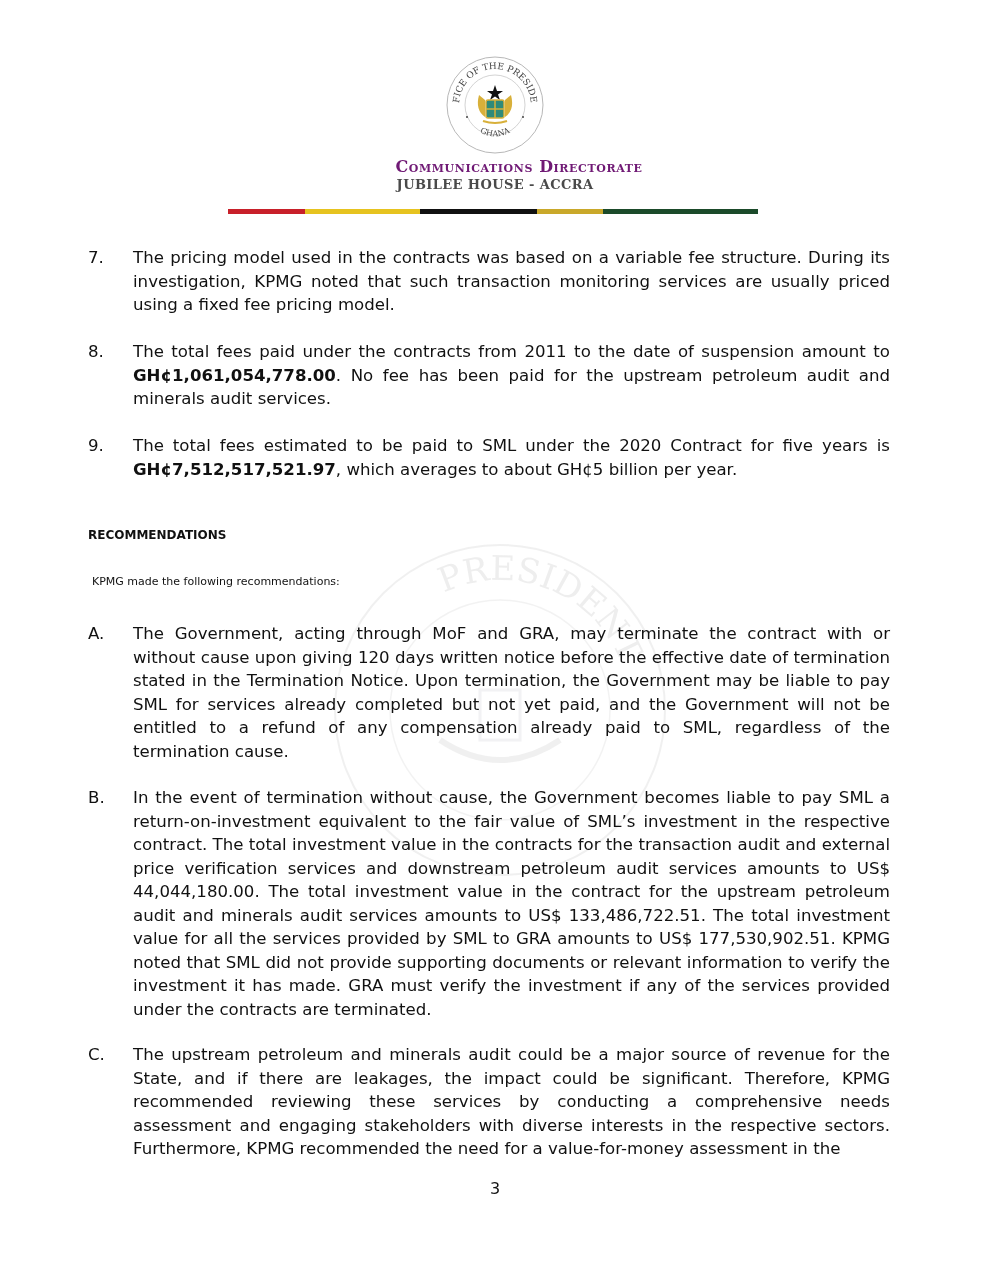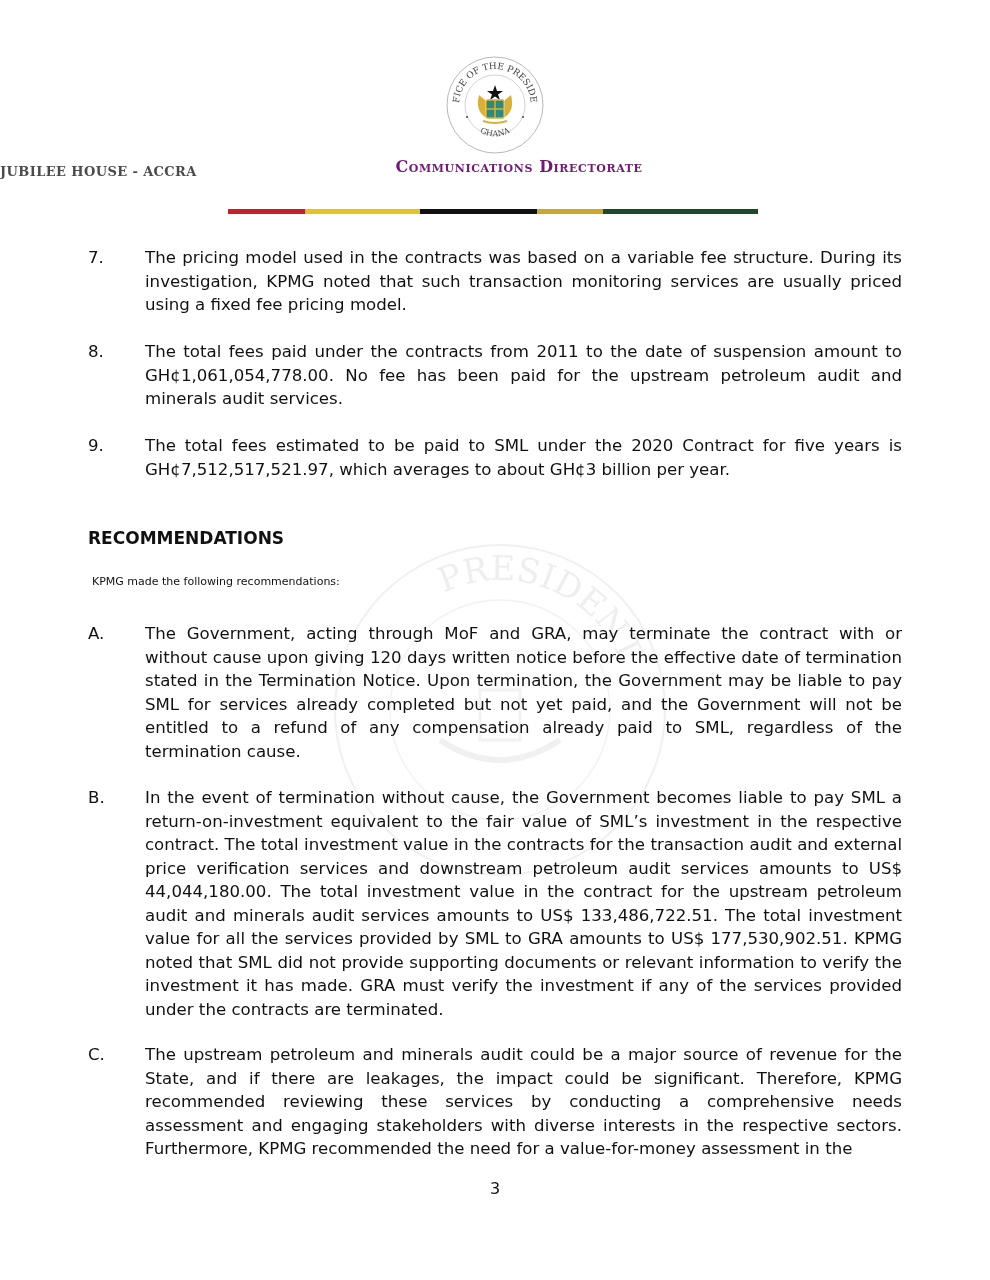--- a/index.html
+++ b/index.html
@@ -3,32 +3,32 @@
 <meta charset="utf-8">
 <style>
   html, body { margin:0; padding:0; background:#fff; }
   body { width:990px; height:1280px; position:relative; overflow:hidden;
          font-family:"DejaVu Sans", sans-serif; color:#111; }
   .header { position:absolute; left:0; top:0; width:990px; height:230px; }
   .seal { position:absolute; left:445px; top:55px; width:100px; height:100px; }
   .org-name { position:absolute; left:0; width:990px; top:157px; text-align:center;
               font-family:"DejaVu Serif", serif; font-weight:bold; color:#701a75;
               font-size:16px; letter-spacing:0.6px; font-variant:small-caps;padding-left:24px; }
-  .org-sub { position:absolute; left:0; width:990px; top:164px; text-align:left;
+  .org-sub { position:absolute; left:0; width:990px; top:177px; text-align:center;
              font-family:"DejaVu Serif", serif; font-weight:bold; color:#4a4a4a;
              font-size:13px; letter-spacing:0.4px; }
   .flag-bar { position:absolute; left:228px; top:209px; width:530px; height:5px; display:flex; }
   .flag-bar span { display:block; height:100%; }
   .watermark { position:absolute; left:330px; top:540px; width:340px; height:340px; opacity:0.12; pointer-events:none; }
   .content { position:absolute; left:88px; top:246px; width:814px; }
   .item { position:absolute; left:0; width:814px; font-size:16.6px; line-height:23.5px; }
   .item .num { position:absolute; left:0; top:0; width:50px; }
-  .item .body { position:absolute; left:57px; width:757px; text-align:justify; }
-  .item .body b { font-weight:normal;margin-top:28px; }
-  .heading { position:absolute; left:0; font-size:17px; font-weight:bold; }
+  .item .body { position:absolute; left:45px; width:757px; text-align:justify; }
+  .item .body b { font-weight:bold;margin-top:28px; }
+  .heading { position:absolute; left:0; font-size:12px; font-weight:bold; }
   .intro { position:absolute; left:4px; font-size:11px; }
   .page-num { position:absolute; left:0; width:990px; top:1179px; text-align:center; font-size:16px; }
 </style>
 </head>
 <body>
 
 <div class="header">
   <svg class="seal" viewBox="0 0 100 100">
     <defs>
       <path id="arcTop" d="M 14 50 A 36 36 0 0 1 86 50"></path>
@@ -77,21 +77,21 @@
     <div class="body">The pricing model used in the contracts was based on a variable fee structure. During its investigation, KPMG noted that such transaction monitoring services are usually priced using a fixed fee pricing model.</div>
   </div>
 
   <div class="item" style="top:94px">
     <span class="num">8.</span>
     <div class="body"><span>The total fees paid under the contracts from 2011 to the date of suspension amount to </span><b>GH¢1,061,054,778.00</b><span>. No fee has been paid for the upstream petroleum audit and minerals audit services.</span></div>
   </div>
 
   <div class="item" style="top:188px">
     <span class="num">9.</span>
-    <div class="body"><span>The total fees estimated to be paid to SML under the 2020 Contract for five years is </span><b>GH¢7,512,517,521.97</b><span>, which averages to about GH¢3 billion per year.</span></div>
+    <div class="body"><span>The total fees estimated to be paid to SML under the 2020 Contract for five years is </span><b>GH¢7,512,517,521.97</b><span>, which averages to about GH¢5 billion per year.</span></div>
   </div>
 
   <div class="heading" style="top:282px">RECOMMENDATIONS</div>
   <div class="intro" style="top:329px">KPMG made the following recommendations:</div>
 
   <div class="item" style="top:376px">
     <span class="num">A.</span>
     <div class="body">The Government, acting through MoF and GRA, may terminate the contract with or without cause upon giving 120 days written notice before the effective date of termination stated in the Termination Notice. Upon termination, the Government may be liable to pay SML for services already completed but not yet paid, and the Government will not be entitled to a refund of any compensation already paid to SML, regardless of the termination cause.</div>
   </div>
 

